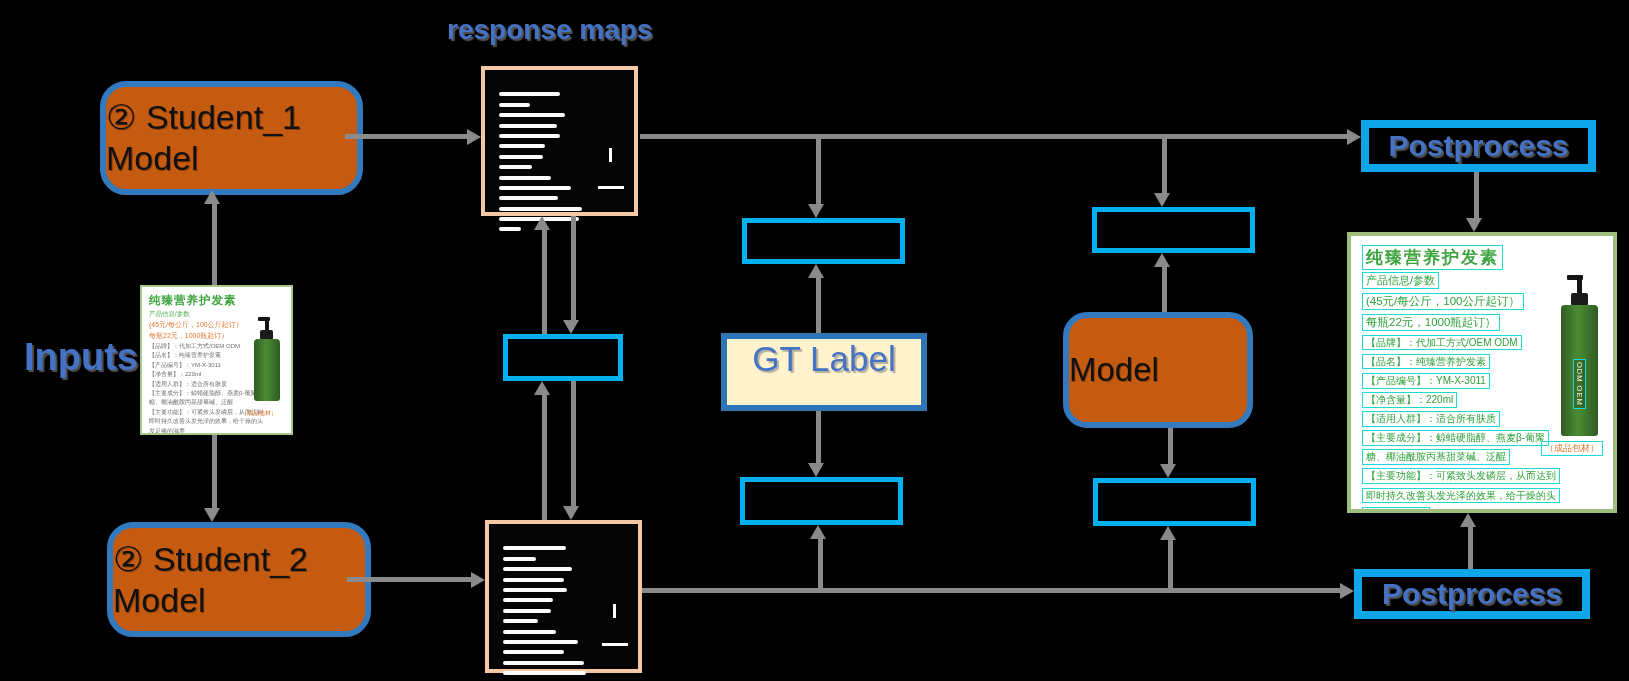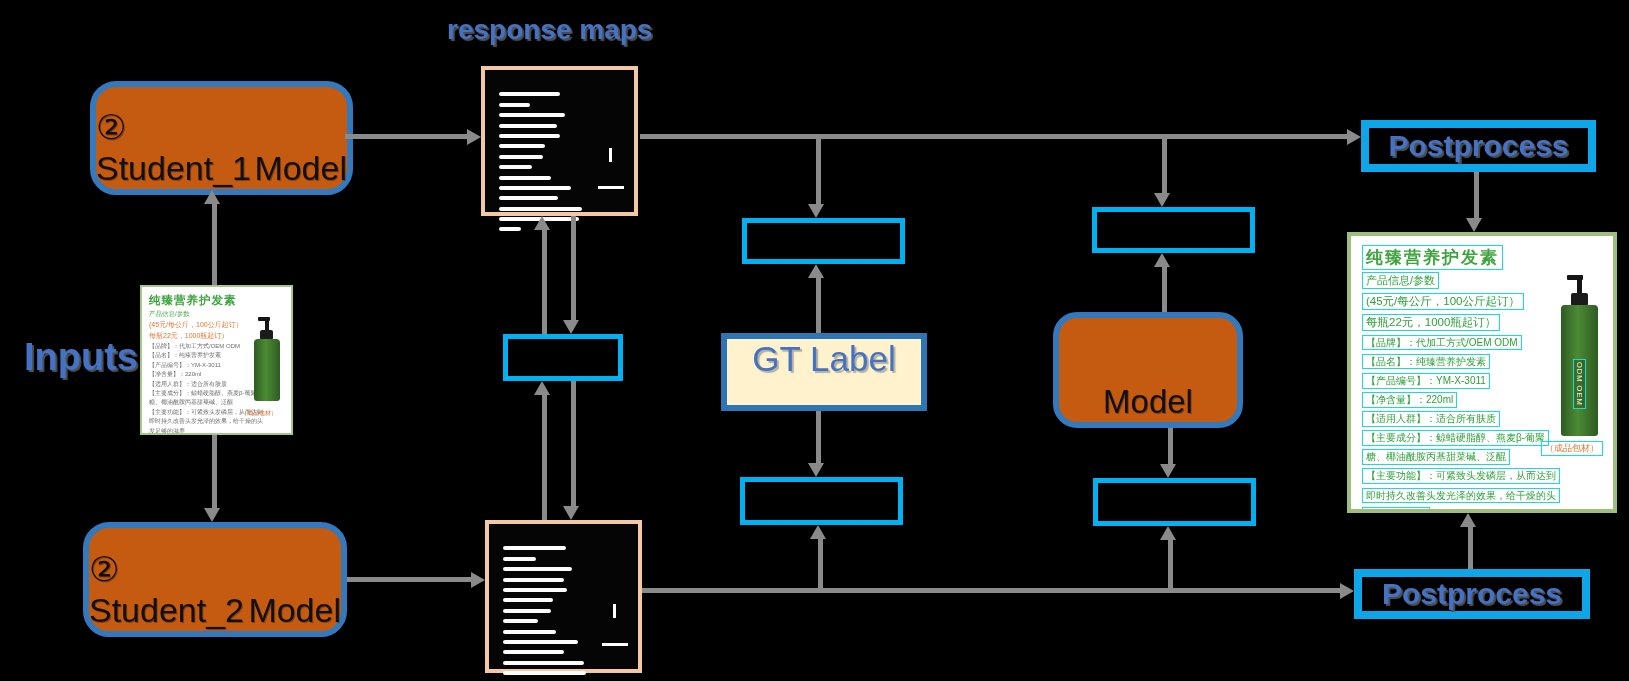--- a/index.html
+++ b/index.html
@@ -3,22 +3,22 @@
 <meta charset="utf-8">
 <style>
   html,body{margin:0;padding:0;background:#000;}
   body{width:1629px;height:681px;position:relative;overflow:hidden;
        font-family:"Liberation Sans","DejaVu Sans",sans-serif;}
   .abs{position:absolute;}
   
   .bluetext{color:#4472C4;font-weight:bold;text-shadow:2px 2px 1px rgba(85,85,85,.95);}
   
   .model-node{background:#C55A11;border:6px solid #3279BE;border-radius:26px;
-      color:#101010;display:flex;flex-direction:row;align-items:flex-end;justify-content:center;
-      font-size:34px;line-height:1.2;box-sizing:border-box;text-shadow:1px 1px 0 rgba(60,30,0,.45);}
+      color:#101010;display:flex;flex-direction:column;align-items:flex-start;justify-content:center;
+      font-size:34px;line-height:1.2;box-sizing:border-box;text-shadow:1px 1px 0 rgba(60,30,0,.45);margin-left:10px;}
   
   .loss-box{border:5px solid #00B0F0;box-sizing:border-box;background:transparent;}
   
   .pp-box{border:8px solid #0ea5e9;box-sizing:border-box;display:flex;align-items:center;justify-content:center;
       font-size:30px;}
   
   .gt-box{background:#FFF2CC;border:6px solid #2E75B6;box-sizing:border-box;
       display:flex;align-items:flex-start;justify-content:center;font-size:35px;color:#4472C4;
       text-shadow:2px 2px 1px rgba(120,120,120,.55);}
   
@@ -59,21 +59,21 @@
 </head>
 <body>
 
 <div class="abs bluetext" style="left:447px;top:14px;font-size:28px;">response maps</div>
 <div class="abs bluetext" style="left:24px;top:336px;font-size:38px;">Inputs</div>
 
 <div class="abs model-node" style="left:90px;top:81px;width:263px;height:114px;">
   <span>② Student_1</span>
   <span>Model</span>
 </div>
-<div class="abs model-node" style="left:83px;top:522px;width:264px;height:115px;">
+<div class="abs model-node" style="left:97px;top:522px;width:264px;height:115px;">
   <span>② Student_2</span>
   <span>Model</span>
 </div>
 <div class="abs model-node" style="left:1053px;top:312px;width:190px;height:116px;font-size:33px;border-radius:24px;">
   <span>Model</span>
 </div>
 
 <div class="abs gt-box" style="left:721px;top:333px;width:206px;height:78px;">
   <span>GT Label</span>
 </div>

